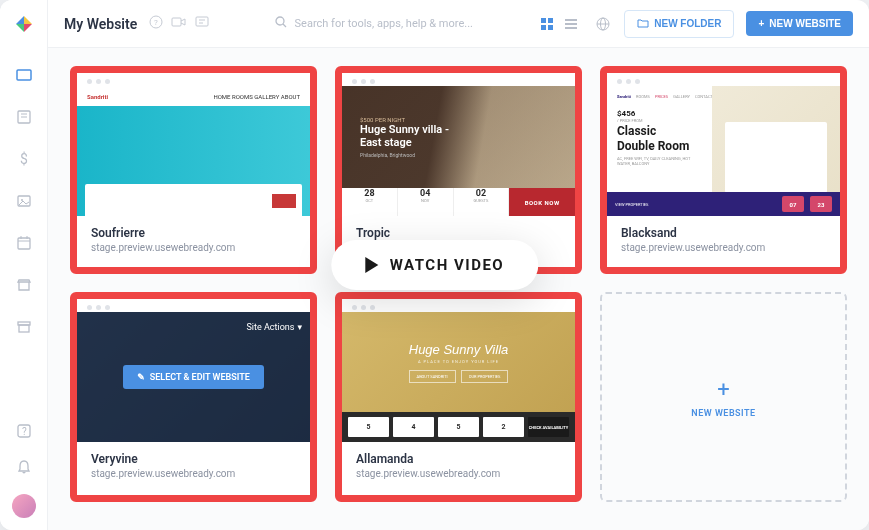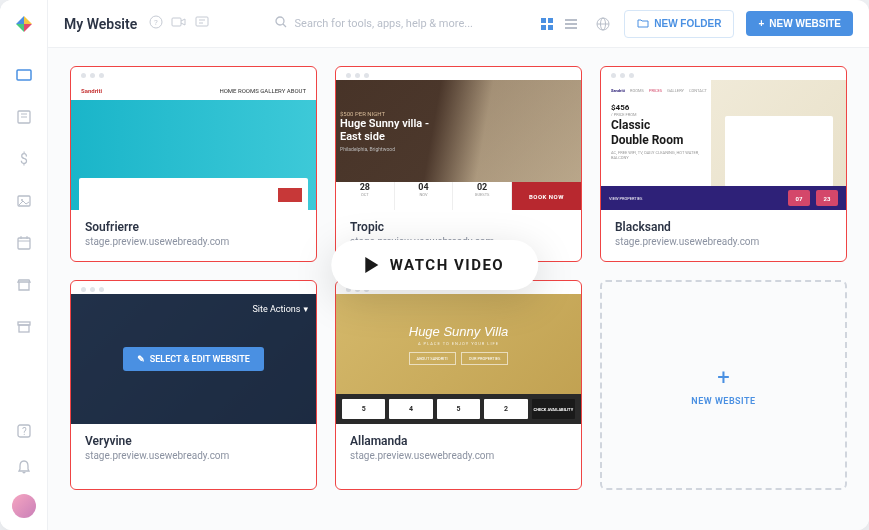--- a/index.html
+++ b/index.html
@@ -19,21 +19,21 @@
 .search { flex: 1; display: flex; align-items: center; justify-content: center; }
 .search-inner { display: flex; align-items: center; gap: 8px; color: #b8bec9; font-size: 11px; }
 .view-controls { display: flex; gap: 6px; color: #b8bec9; align-items: center; }
 .view-btn { width: 18px; height: 18px; display: flex; align-items: center; justify-content: center; cursor: pointer; }
 .view-btn.active { color: #4a90e2; }
 .btn { font-size: 10px; font-weight: 600; padding: 7px 12px; border-radius: 4px; cursor: pointer; display: flex; align-items: center; gap: 5px; border: none; }
 .btn-outline { background: #fff; color: #4a90e2; border: 1px solid #d6e6f7; }
 .btn-primary { background: #4a90e2; color: #fff; }
 .content { flex: 1; padding: 18px 22px; overflow: auto; background: #fafbfc; }
 .grid { display: grid; grid-template-columns: repeat(3, 1fr); gap: 18px; }
-.card { background: #fff; border: 1px solid #ef4444; border-radius: 6px; overflow: hidden; display: flex; flex-direction: column; }
+.card { background: #fff; border: 7px solid #ef4444; border-radius: 6px; overflow: hidden; display: flex; flex-direction: column; }
 .card-dots { padding: 6px 10px 2px; display: flex; gap: 4px; }
 .card-dots span { width: 5px; height: 5px; border-radius: 50%; background: #e0e3e8; }
 .thumb { height: 130px; background: #f0f2f5; position: relative; overflow: hidden; }
 .card-info { padding: 10px 14px 14px; }
 .card-title { font-size: 12px; font-weight: 600; color: #2c3445; margin-bottom: 2px; }
 .card-url { font-size: 10px; color: #8b92a1; }
 .card-add { border: 2px dashed #d0d5dd; background: transparent; display: flex; flex-direction: column; align-items: center; justify-content: center; height: 210px; cursor: pointer; }
 .card-add-plus { font-size: 22px; color: #4a90e2; margin-bottom: 6px; }
 .card-add-label { font-size: 9px; font-weight: 600; color: #4a90e2; letter-spacing: 0.5px; }
 .overlay-dark { position: absolute; inset: 0; background: rgba(30,45,70,0.7); display: flex; flex-direction: column; align-items: center; justify-content: center; }
@@ -44,21 +44,21 @@
 .watch-video-text { font-size: 15px; font-weight: 700; letter-spacing: 1.5px; color: #1a1a1a; }
 .play-icon { width: 0; height: 0; border-top: 8px solid transparent; border-bottom: 8px solid transparent; border-left: 13px solid #1a1a1a; }
 
 
 .thumb-soufrierre { background: linear-gradient(180deg, #fff 0 20px, transparent 20px), linear-gradient(90deg, #1ab5c9, #3dc9d8); position: relative; }
 .thumb-soufrierre::before { content:''; position:absolute; bottom:0; left:8px; right:8px; height:32px; background:#fff; border-radius:2px 2px 0 0; }
 .thumb-soufrierre::after { content:''; position:absolute; bottom:8px; right:14px; width:24px; height:14px; background:#c73838; }
 .thumb-soufrierre .thb-header { position:absolute; top:0; left:0; right:0; height:20px; background:#fff; display:flex; align-items:center; justify-content:space-between; padding:0 10px; font-size:6px; color:#333; }
 .thumb-soufrierre .thb-brand { color:#c73838; font-weight:700; }
 .thumb-tropic { background: linear-gradient(135deg,#b8a890,#d4c6ae); position:relative; }
-.thumb-tropic .hero { position:absolute; top:0; left:0; right:0; bottom:28px; background: linear-gradient(100deg, rgba(60,40,30,0.85) 0 40%, rgba(160,140,110,0.3) 60%), linear-gradient(135deg,#8a7560,#c4b296); display:flex; flex-direction:column; justify-content:center; padding-left:4px; }
+.thumb-tropic .hero { position:absolute; top:0; left:0; right:0; bottom:28px; background: linear-gradient(100deg, rgba(60,40,30,0.85) 0 40%, rgba(160,140,110,0.3) 60%), linear-gradient(135deg,#8a7560,#c4b296); display:flex; flex-direction:column; justify-content:center; padding-left:18px; }
 .thumb-tropic .hero-price { font-size:6px; color:#d4b896; }
 .thumb-tropic .hero-title { font-size:11px; color:#fff; font-weight:600; line-height:1.2; }
 .thumb-tropic .hero-sub { font-size:5px; color:#bbb; margin-top:3px; }
 .thumb-tropic .strip { position:absolute; bottom:0; left:0; right:0; height:28px; background:#fff; display:flex; }
 .thumb-tropic .strip .cell { flex:1; display:flex; flex-direction:column; align-items:center; justify-content:flex-start; font-size:9px; font-weight:700; color:#2a2a2a; border-right:1px solid #eee; }
 .thumb-tropic .strip .cell small { font-size:4px; font-weight:400; color:#999; }
 .thumb-tropic .strip .book { flex:1.2; background:#b8282f; color:#fff; font-size:6px; font-weight:700; display:flex; align-items:center; justify-content:center; letter-spacing:0.5px; }
 .thumb-blacksand { background:#fff; position:relative; display:flex; }
 .thumb-blacksand .left { width:45%; padding:8px 10px; display:flex; flex-direction:column; }
 .thumb-blacksand .nav { font-size:4px; color:#999; display:flex; gap:5px; margin-bottom:10px; }
@@ -245,21 +245,21 @@
         <div class="card">
           <div class="card-dots">
               <span></span>
               <span></span>
               <span></span>
             </div>
           <div class="thumb thumb-tropic">
             <div class="hero">
               <div class="hero-price">$500 PER NIGHT</div>
               <div class="hero-title">Huge Sunny villa -</div>
-              <div class="hero-title">East side</div>
+              <div class="hero-title">East stage</div>
               <div class="hero-sub">Philadelphia, Brightwood</div>
             </div>
             <div class="strip">
               <div class="cell">
                   <span>28</span>
                   <small>OCT</small>
                 </div>
               <div class="cell">
                   <span>04</span>
                   <small>NOV</small>

